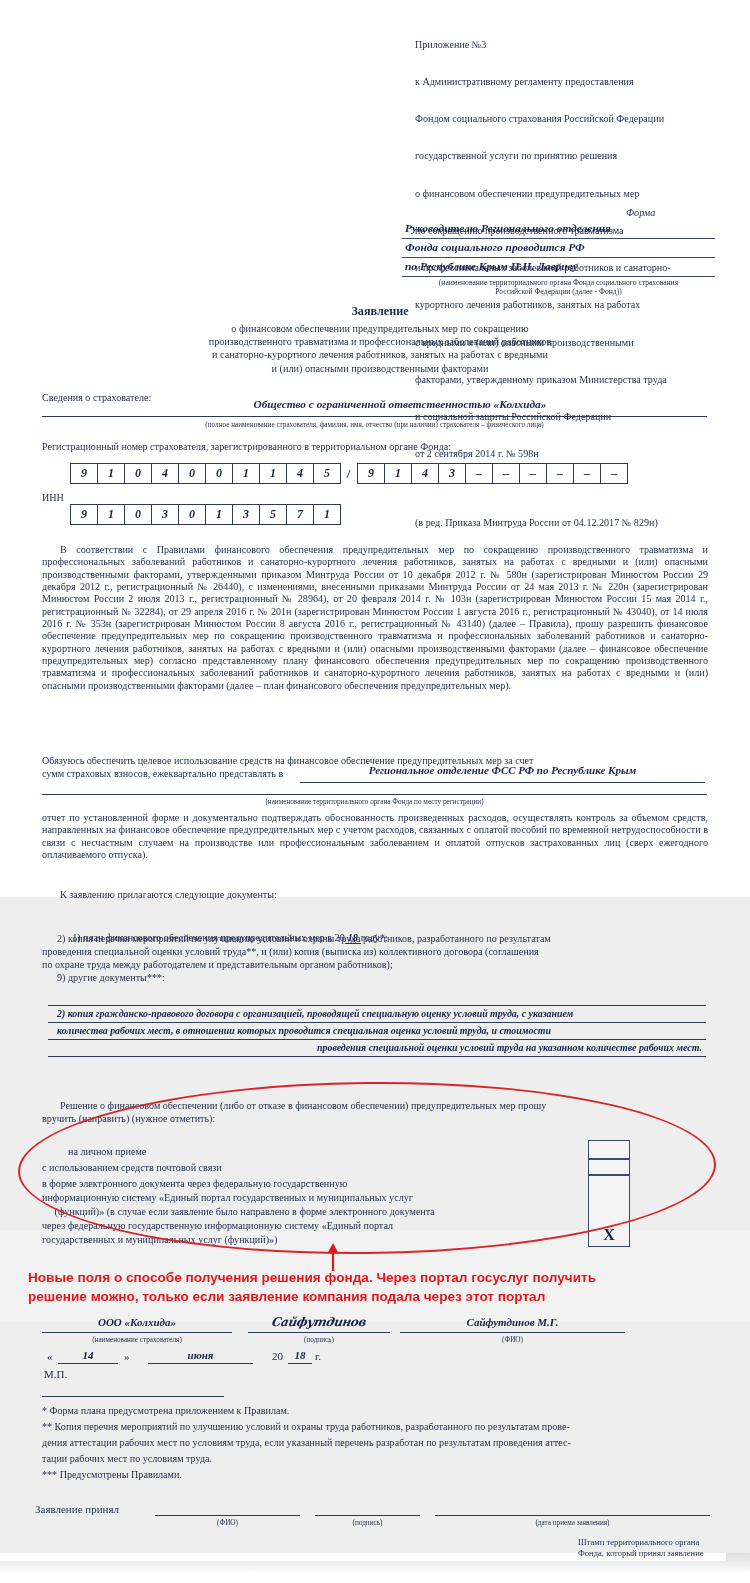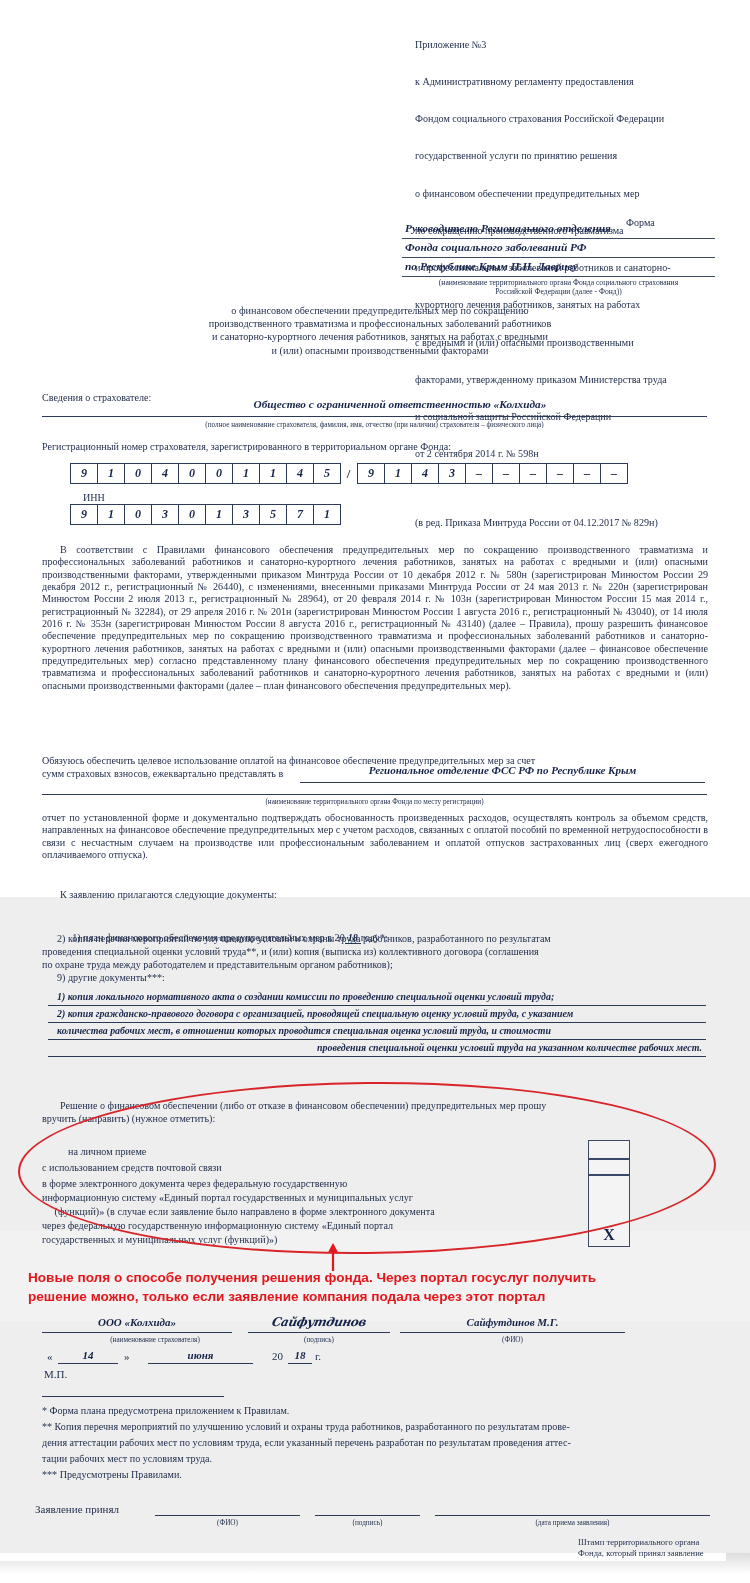--- a/index.html
+++ b/index.html
@@ -51,21 +51,21 @@
     font-style: italic; font-weight: bold; color: #16244a;
     font-family: "Liberation Serif", "DejaVu Serif", serif;
   }
   .ul { border-bottom: 1px solid #2b3a57; }
 
   
   #hdr { left: 415px; top: 14px; width: 330px; }
   #hdr div { white-space: pre; }
 
   
-  #forma { left: 626px; top: 217px; }
+  #forma { left: 626px; top: 207px; font-style: italic; }
   .addr-line {
     position: absolute; color: #16244a; font-size: 11.4px;
     font-style: italic; font-weight: bold; white-space: pre;
   }
   .addr-rule { position: absolute; border-bottom: 1px solid #3b4a66; }
 
   
   #title { left: 110px; top: 304px; width: 540px; }
   #title .h { font-size: 12.2px; font-weight: bold; margin-bottom: 3px; }
   #title .s { font-size: 10.2px; line-height: 13.2px; }
@@ -134,30 +134,31 @@
       <div>от 2 сентября 2014 г. № 598н</div>
       <div style="height:7px"></div>
       <div>(в ред. Приказа Минтруда России от 04.12.2017 № 829н)</div>
     </div>
 
     <div class="t" id="forma">Форма</div>
 
     <div class="addr-line" style="left:405px; top:222px;">Руководителю Регионального отделения</div>
     <div class="addr-rule" style="left:402px; top:238px; width:313px;"></div>
 
-    <div class="addr-line" style="left:405px; top:241px;">Фонда социального заболеваний РФ</div>
+    <div class="addr-line" style="left:405px; top:241px;">Фонда социального проводится РФ</div>
     <div class="addr-rule" style="left:402px; top:257px; width:313px;"></div>
 
     <div class="addr-line" style="left:405px; top:260px;">по Республике Крым П.Н. Лавриву</div>
     <div class="addr-rule" style="left:402px; top:276px; width:313px;"></div>
 
     <div class="t sm ctr" style="left:402px; top:278px; width:313px; white-space:normal;">(наименование территориального органа Фонда социального страхования</div>
     <div class="t sm ctr" style="left:402px; top:287px; width:313px; white-space:normal;">Российской Федерации (далее - Фонд))</div>
 
     <div id="title" class="ctr" style="position:absolute; color:#1d2b4a;">
+      <div class="h">Заявление</div>
       <div class="s">о финансовом обеспечении предупредительных мер по сокращению</div>
       <div class="s">производственного травматизма и профессиональных заболеваний работников</div>
       <div class="s">и санаторно-курортного лечения работников, занятых на работах с вредными</div>
       <div class="s">и (или) опасными производственными факторами</div>
     </div>
 
     <div class="t" style="left:42px; top:392px;">Сведения о страхователе:</div>
     <div class="ctr" style="position:absolute; left:205px; top:398px; width:390px; font-size:11.3px;">
       <span class="fill">Общество с ограниченной ответственностью «Колхида»</span>
     </div>
@@ -183,39 +184,39 @@
       <div class="bx">4</div>
       <div class="bx">3</div>
       <div class="bx">–</div>
       <div class="bx">–</div>
       <div class="bx">–</div>
       <div class="bx">–</div>
       <div class="bx">–</div>
       <div class="bx">–</div>
     </div>
 
-    <div class="t" style="left:42px; top:492px;margin-left:41px;">ИНН</div>
+    <div class="t" style="left:42px; top:492px;">ИНН</div>
     <div class="boxrow" style="left:70px; top:504px;">
       <div class="bx">9</div>
       <div class="bx">1</div>
       <div class="bx">0</div>
       <div class="bx">3</div>
       <div class="bx">0</div>
       <div class="bx">1</div>
       <div class="bx">3</div>
       <div class="bx">5</div>
       <div class="bx">7</div>
       <div class="bx">1</div>
     </div>
 
     <div class="jt" style="left:42px; top:544px; width:666px;">
       <p>В соответствии с Правилами финансового обеспечения предупредительных мер по сокращению производственного травматизма и профессиональных заболеваний работников и санаторно-курортного лечения работников, занятых на работах с вредными и (или) опасными производственными факторами, утвержденными приказом Минтруда России от 10 декабря 2012 г. № 580н (зарегистрирован Минюстом России 29 декабря 2012 г., регистрационный № 26440), с изменениями, внесенными приказами Минтруда России от 24 мая 2013 г. № 220н (зарегистрирован Минюстом России 2 июля 2013 г., регистрационный № 28964), от 20 февраля 2014 г. № 103н (зарегистрирован Минюстом России 15 мая 2014 г., регистрационный № 32284), от 29 апреля 2016 г. № 201н (зарегистрирован Минюстом России 1 августа 2016 г., регистрационный № 43040), от 14 июля 2016 г. № 353н (зарегистрирован Минюстом России 8 августа 2016 г., регистрационный № 43140) (далее – Правила), прошу разрешить финансовое обеспечение предупредительных мер по сокращению производственного травматизма и профессиональных заболеваний работников и санаторно-курортного лечения работников, занятых на работах с вредными и (или) опасными производственными факторами (далее – финансовое обеспечение предупредительных мер) согласно представленному плану финансового обеспечения предупредительных мер по сокращению производственного травматизма и профессиональных заболеваний работников и санаторно-курортного лечения работников, занятых на работах с вредными и (или) опасными производственными факторами (далее – план финансового обеспечения предупредительных мер).</p>
     </div>
 
-    <div class="t" style="left:42px; top:755px;">Обязуюсь обеспечить целевое использование оплатой на финансовое обеспечение предупредительных мер за счет</div>
+    <div class="t" style="left:42px; top:755px;">Обязуюсь обеспечить целевое использование средств на финансовое обеспечение предупредительных мер за счет</div>
     <div class="t" style="left:42px; top:768px;">сумм страховых взносов, ежеквартально представлять в</div>
     <div class="ctr" style="position:absolute; left:300px; top:764px; width:405px; font-size:11px;">
       <span class="fill">Региональное отделение ФСС РФ по Республике Крым</span>
     </div>
     <div class="uline" style="left:300px; top:782px; width:405px;"></div>
     <div class="uline" style="left:42px; top:794px; width:665px;"></div>
     <div class="t tiny ctr" style="left:42px; top:796px; width:665px;">(наименование территориального органа Фонда по месту регистрации)</div>
 
     <div class="jt" style="left:42px; top:812px; width:666px;">
       <p style="text-indent:0">отчет по установленной форме и документально подтверждать обоснованность произведенных расходов, осуществлять контроль за объемом средств, направленных на финансовое обеспечение предупредительных мер с учетом расходов, связанных с оплатой пособий по временной нетрудоспособности в связи с несчастным случаем на производстве или профессиональным заболеванием и оплатой отпусков застрахованных лиц (сверх ежегодного оплачиваемого отпуска).</p>
@@ -224,21 +225,20 @@
     <div class="t" style="left:60px; top:889px;">К заявлению прилагаются следующие документы:</div>
 
     <div class="t" style="left:57px; top:920px;">
       <span>1) план финансового обеспечения предупредительных мер в 20</span><span class="fill ul" style="padding:0 3px;">18</span><span>году*;</span>
     </div>
     <div class="t" style="left:57px; top:933px;">2) копия перечня мероприятий по улучшению условий и охраны труда работников, разработанного по результатам</div>
     <div class="t" style="left:42px; top:946px;">проведения специальной оценки условий труда**, и (или) копия (выписка из) коллективного договора (соглашения</div>
     <div class="t" style="left:42px; top:959px;">по охране труда между работодателем и представительным органом работников);</div>
     <div class="t" style="left:57px; top:972px;">9) другие документы***:</div>
 
-    <div style="position:absolute; left:57px; top:991px; width:645px; font-size:9.9px;" class="fill">1) копия локального нормативного акта о создании комиссии по проведению специальной оценки условий труда;</div>
     <div class="uline" style="left:48px; top:1005px; width:658px;"></div>
 
     <div style="position:absolute; left:57px; top:1008px; width:645px; font-size:9.9px;" class="fill">2) копия  гражданско-правового договора с организацией, проводящей специальную оценку условий труда, с указанием</div>
     <div class="uline" style="left:48px; top:1022px; width:658px;"></div>
 
     <div style="position:absolute; left:57px; top:1025px; width:645px; font-size:9.9px;" class="fill"> количества рабочих мест, в отношении которых проводится специальная оценка условий труда, и стоимости</div>
     <div class="uline" style="left:48px; top:1039px; width:658px;"></div>
 
     <div style="position:absolute; left:57px; top:1042px; width:645px; font-size:9.9px;text-align:right;" class="fill">проведения специальной оценки условий труда на указанном количестве рабочих мест.</div>
     <div class="uline" style="left:48px; top:1056px; width:658px;"></div>
@@ -273,21 +273,21 @@
 
     <div id="redtext">
       <div>Новые поля о способе получения решения фонда. Через портал госуслуг получить</div>
       <div>решение можно, только если заявление компания подала через этот портал</div>
     </div>
 
     <div class="ctr" style="position:absolute; left:42px; top:1316px; width:190px; font-size:11px;text-align:center;">
       <span class="fill">ООО «Колхида»</span>
     </div>
     <div class="uline" style="left:42px; top:1332px; width:190px;"></div>
-    <div class="t tiny ctr" style="left:60px; top:1334px; width:190px;">(наименование страхователя)</div>
+    <div class="t tiny ctr" style="left:42px; top:1334px; width:190px;">(наименование страхователя)</div>
 
     <div class="ctr" style="position:absolute; left:248px; top:1312px; width:142px;">
       <span class="sig">Сайфутдинов</span>
     </div>
     <div class="uline" style="left:248px; top:1332px; width:142px;"></div>
     <div class="t tiny ctr" style="left:248px; top:1334px; width:142px;">(подпись)</div>
 
     <div class="ctr" style="position:absolute; left:400px; top:1316px; width:225px; font-size:11px;">
       <span class="fill">Сайфутдинов  М.Г.</span>
     </div>

